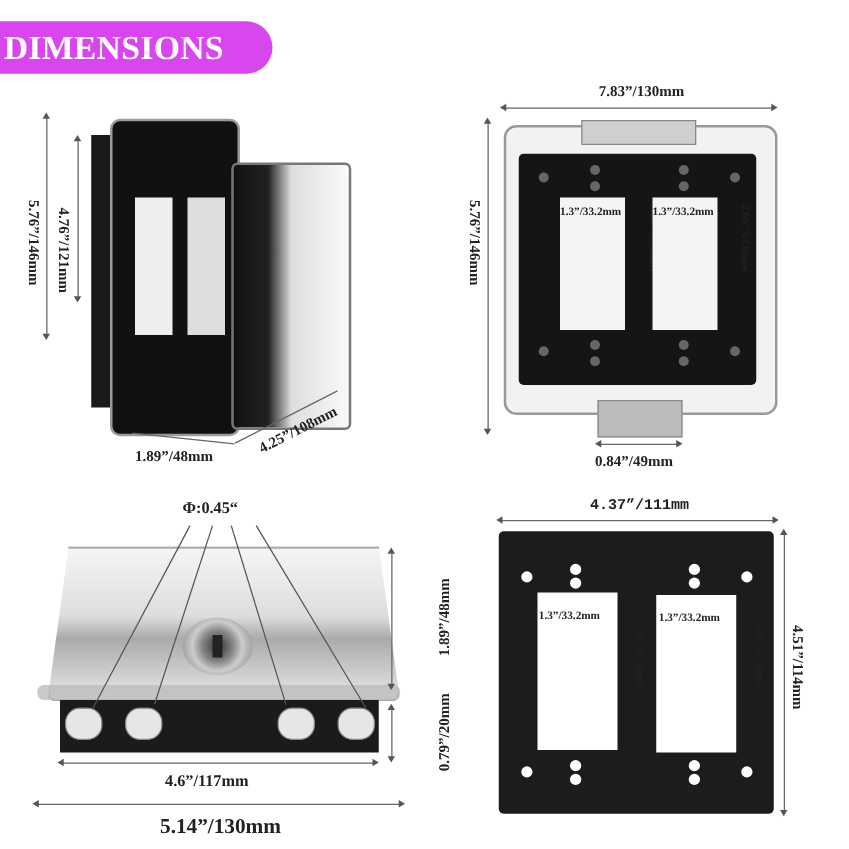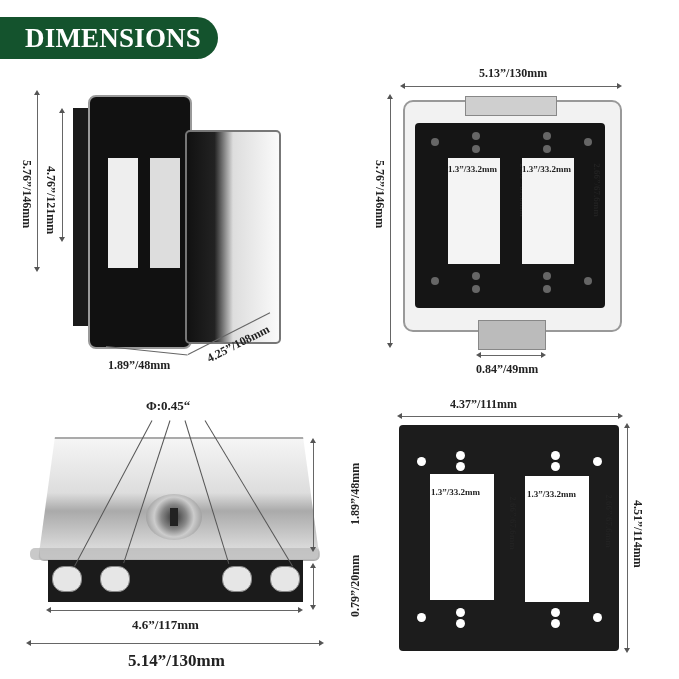--- a/index.html
+++ b/index.html
@@ -1,18 +1,18 @@
 <!DOCTYPE html>
 <html><head>
 <meta charset="utf-8">
 <style>
   html,body{margin:0;padding:0;background:#fff;}
   body{width:679px;height:679px;position:relative;overflow:hidden;font-family:"Liberation Serif","DejaVu Serif",serif;color:#222;}
   .abs{position:absolute;}
-  .banner{left:0;top:17px;width:218px;height:42px;background:#14532d;border-radius:0 21px 21px 0;color:#fff;font-weight:bold;font-size:27px;line-height:42px;padding-left:25px;box-sizing:border-box;letter-spacing:0.2px;}
+  .banner{left:0;top:17px;width:218px;height:42px;background:#d946ef;border-radius:0 21px 21px 0;color:#fff;font-weight:bold;font-size:27px;line-height:42px;padding-left:3px;box-sizing:border-box;letter-spacing:0.2px;}
   .lbl{font-weight:bold;font-size:12px;color:#222;white-space:nowrap;}
   .vlbl{font-weight:bold;font-size:12px;color:#222;white-space:nowrap;transform-origin:left top;}
   .rot90{transform:rotate(90deg);}
   .hline{height:1px;background:#666;}
   .vline{width:1px;background:#666;}
   .arrowL::before,.arrowR::after{content:"";position:absolute;top:-3px;border:3px solid transparent;}
   .arrowL::before{left:-2px;border-right:5px solid #555;border-left:0;}
   .arrowR::after{right:-2px;border-left:5px solid #555;border-right:0;}
   .arrowT::before,.arrowB::after{content:"";position:absolute;left:-3px;border:3px solid transparent;}
   .arrowT::before{top:-2px;border-bottom:5px solid #555;border-top:0;}
@@ -59,21 +59,21 @@
   <div class="abs p1-win2"></div>
   <div class="abs p1-front"></div>
 
   <div class="abs hline" style="left:106px;top:346px;width:82px;transform:rotate(6deg);transform-origin:left;"></div>
   <div class="abs lbl" style="left:108px;top:358px;">1.89”/48mm</div>
   <div class="abs hline" style="left:188px;top:354px;width:92px;transform:rotate(-27deg);transform-origin:left;"></div>
   <div class="abs lbl" style="left:208px;top:352px;transform:rotate(-27deg);transform-origin:left;">4.25”/108mm</div>
 </div>
 
 <div>
-  <div class="abs lbl" style="left:479px;top:66px;">5.13”/130mm</div>
+  <div class="abs lbl" style="left:479px;top:66px;">7.83”/130mm</div>
   <div class="abs hline arrowL arrowR" style="left:402px;top:86px;width:218px;"></div>
   <div class="abs vline arrowT arrowB" style="left:390px;top:96px;height:250px;"></div>
   <div class="abs vlbl rot90" style="left:387px;top:160px;">5.76”/146mm</div>
 
   <div class="abs p2-outer"></div>
   <div class="abs p2-hinge"></div>
   <div class="abs p2-inner"></div>
   <div class="abs p2-lock"></div>
 
   <div class="abs hole" style="left:431px;top:138px;"></div>
@@ -124,21 +124,21 @@
   <div class="abs vline arrowT arrowB" style="left:313px;top:565px;height:43px;"></div>
   <div class="abs vlbl" style="left:348px;top:617px;transform:rotate(-90deg);">0.79”/20mm</div>
 
   <div class="abs hline arrowL arrowR" style="left:48px;top:610px;width:253px;"></div>
   <div class="abs lbl" style="left:132px;top:617px;font-size:13px;">4.6”/117mm</div>
   <div class="abs hline arrowL arrowR" style="left:28px;top:643px;width:294px;"></div>
   <div class="abs lbl" style="left:128px;top:651px;font-size:17px;">5.14”/130mm</div>
 </div>
 
 <div>
-  <div class="abs lbl" style="left:450px;top:397px;">4.37”/111mm</div>
+  <div class="abs lbl" style="left:472px;top:397px;font-family:Liberation Mono, monospace;">4.37”/111mm</div>
   <div class="abs hline arrowL arrowR" style="left:399px;top:416px;width:222px;"></div>
   <div class="abs vline arrowT arrowB" style="left:627px;top:425px;height:226px;"></div>
   <div class="abs vlbl rot90" style="left:645px;top:500px;">4.51”/114mm</div>
 
   <div class="abs p4-gasket"></div>
   <div class="abs holew" style="left:417px;top:457px;"></div>
   <div class="abs holew" style="left:456px;top:451px;"></div>
   <div class="abs holew" style="left:456px;top:462px;"></div>
   <div class="abs holew" style="left:551px;top:451px;"></div>
   <div class="abs holew" style="left:551px;top:462px;"></div>

